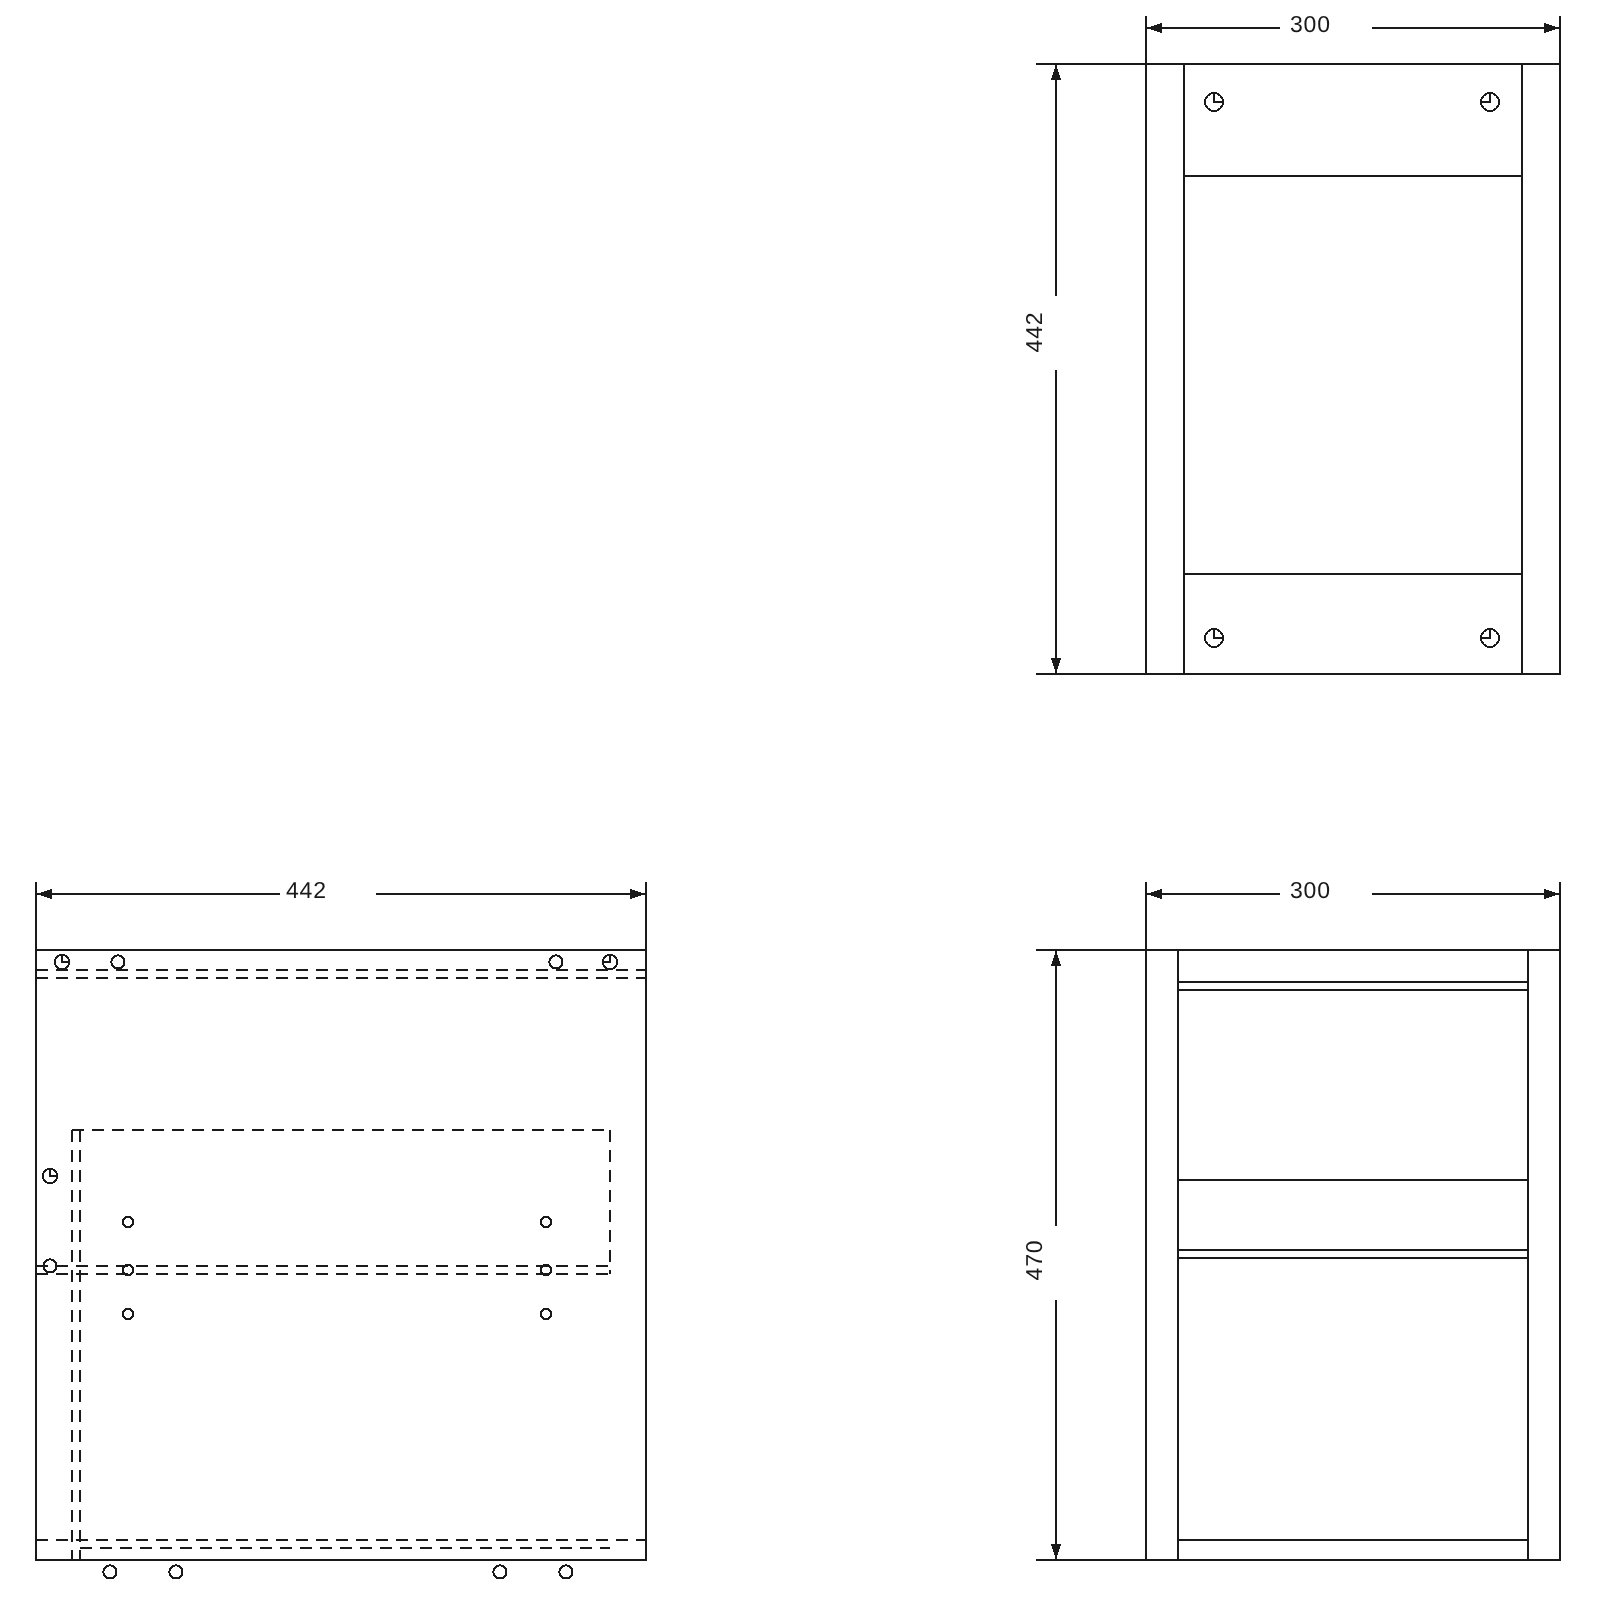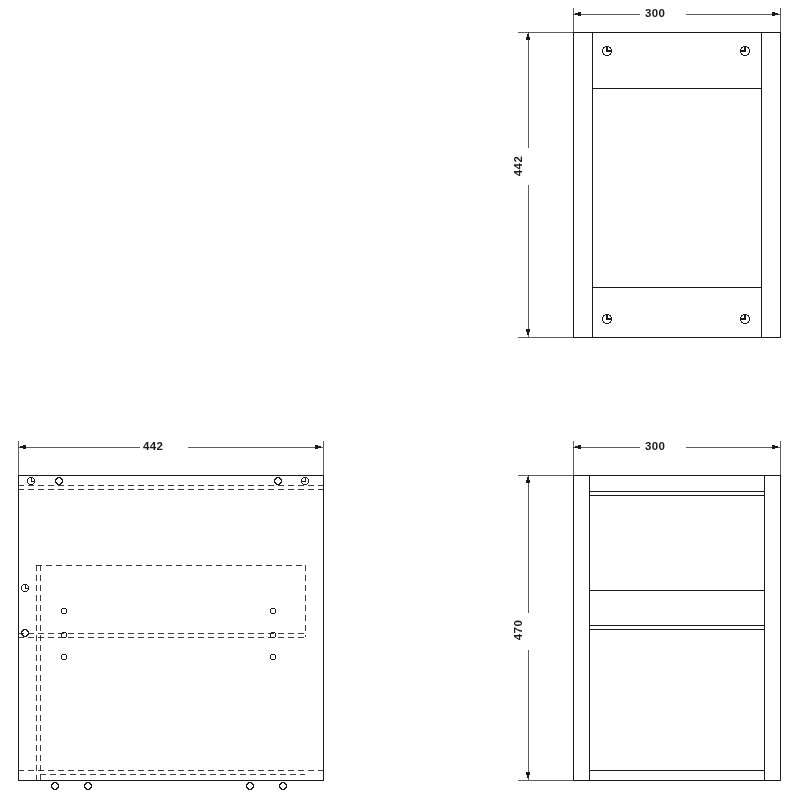--- a/index.html
+++ b/index.html
@@ -11,21 +11,20 @@
     width: 800px;
     height: 800px;
     font-family: "Liberation Sans", sans-serif;
     color: #1a1a1a;
     overflow: hidden;
   }
   #sheet {
     position: relative;
     width: 800px;
     height: 800px;
-    font-weight: bold;
   }
   svg.drawing {
     position: absolute;
     top: 0;
     left: 0;
     width: 800px;
     height: 800px;
   }
   .dim-label {
     position: absolute;

